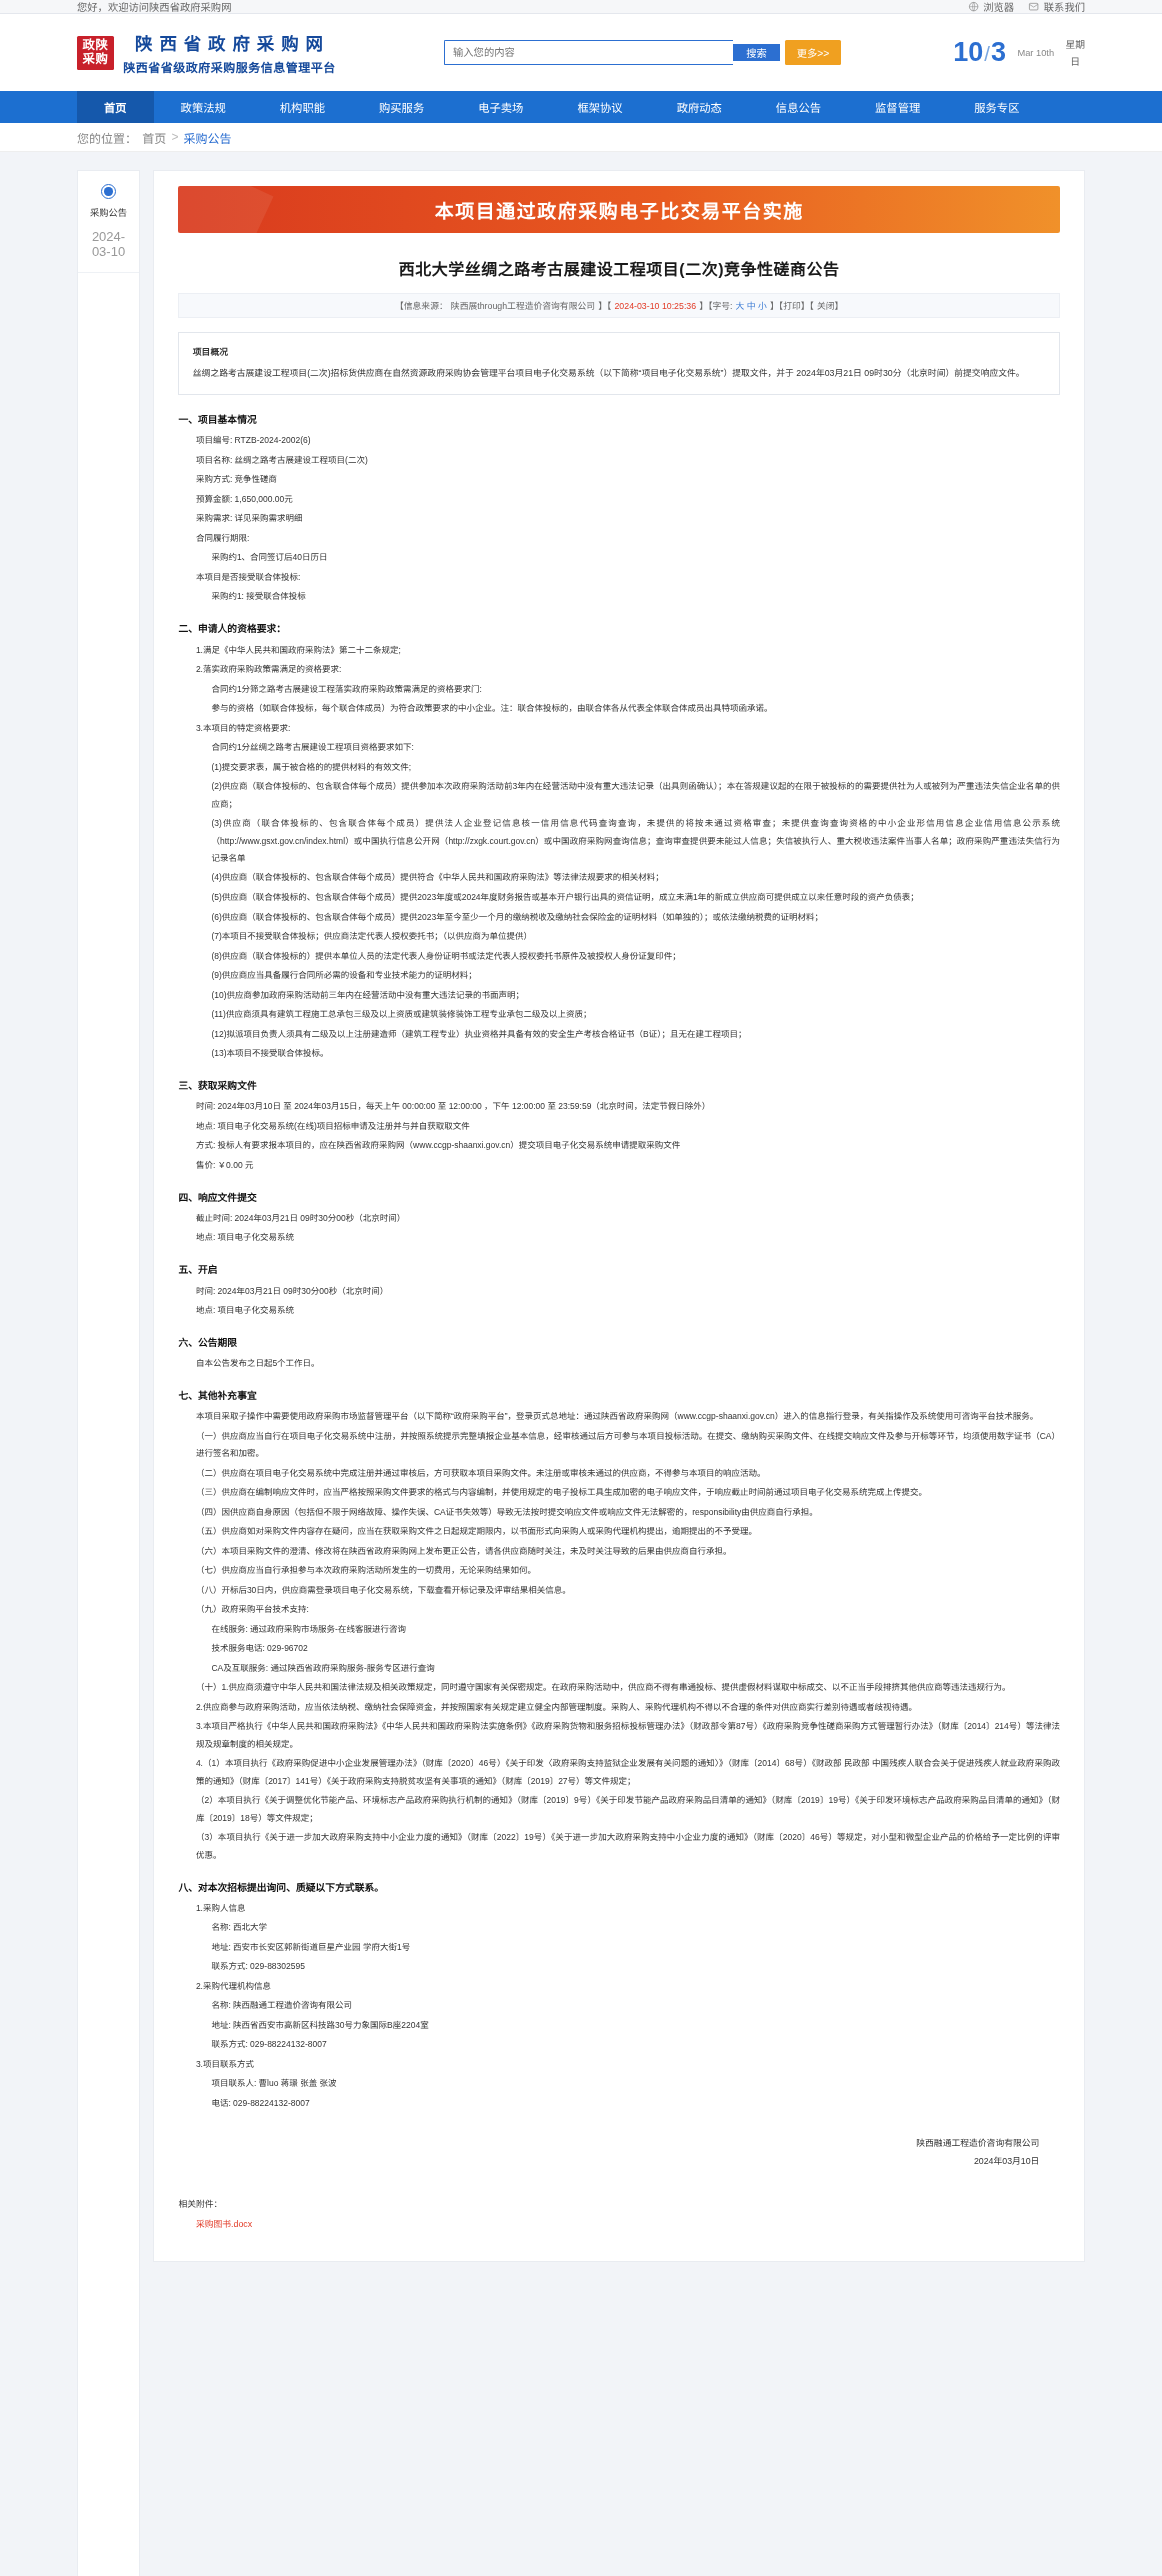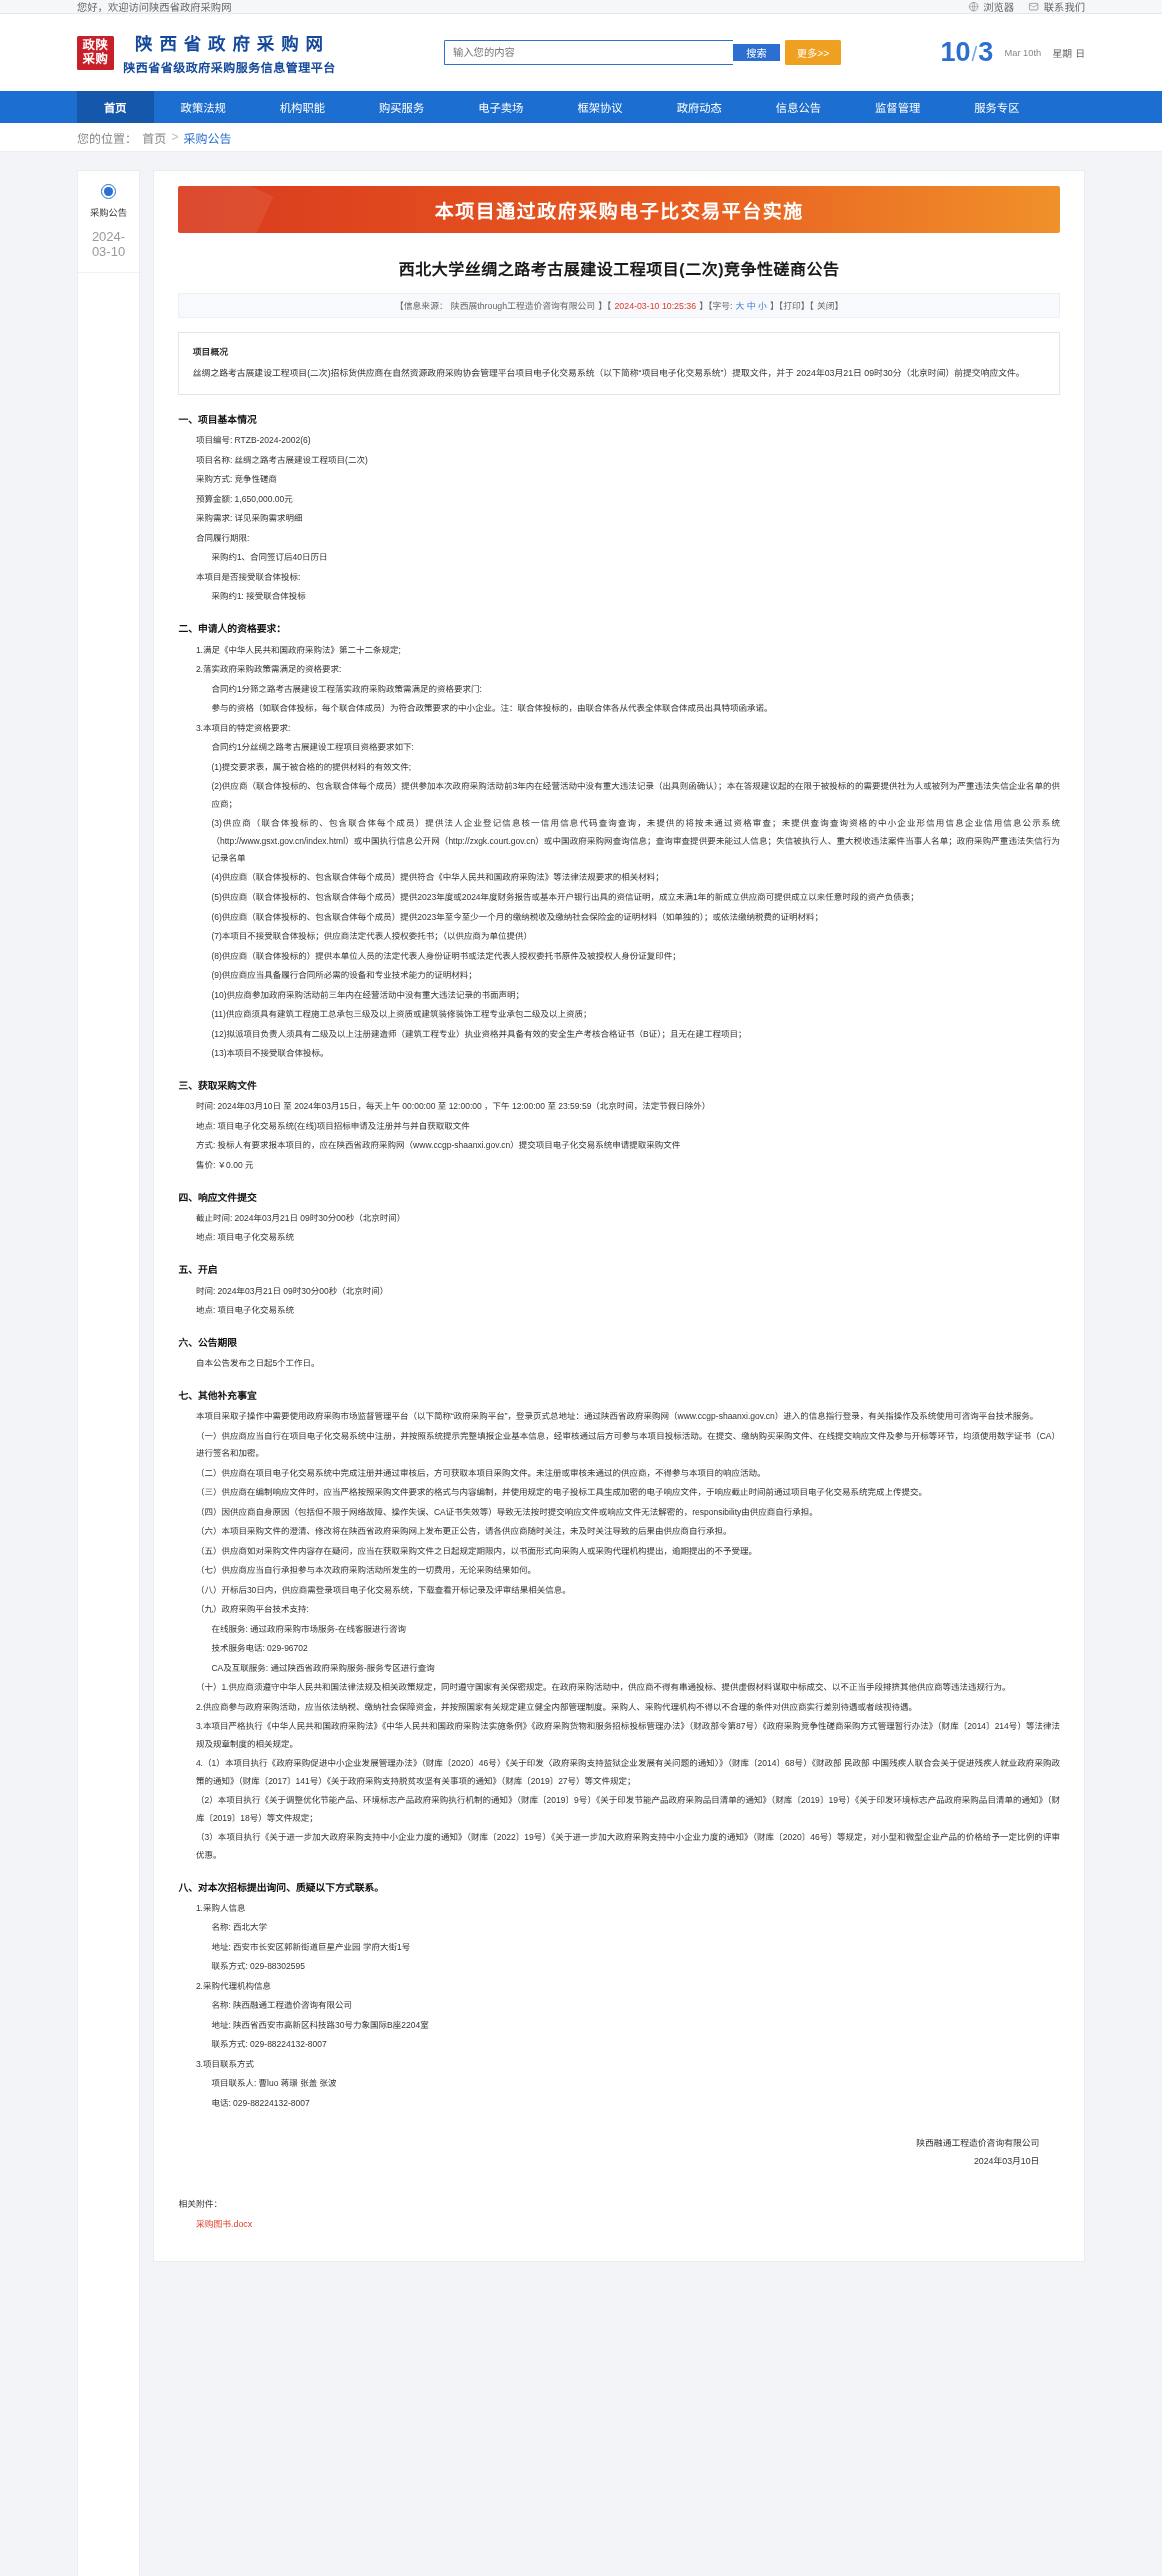--- a/index.html
+++ b/index.html
@@ -62,21 +62,21 @@
   .adv-btn {
     height: 25px; padding: 0 11.3px; margin-left: 5.2px; background: #f0a020; color: #fff;
     border: none; font-size: 10.3px; cursor: pointer; border-radius: 1.5px; font-family: inherit;
   }
 
   .date-block { margin-left: auto; display: flex; align-items: center; gap: 11.3px; }
   .date-main { display: flex; align-items: baseline; color: #2c6fd1; }
   .date-main .dm { font-size: 27px; font-weight: bold; }
   .date-main .slash { font-size: 20.6px; margin: 0 1px; font-weight: 300; color:#7aa7e0; }
   .date-sub { display: flex; flex-direction: column; font-size: 9.3px; color: #888; gap: 3.1px;}
-  .date-week { display:flex; flex-direction:row; font-size: 9.8px; color:#666; gap:3.1px; text-align:center;}
+  .date-week { display:flex; flex-direction:column; font-size: 9.8px; color:#666; gap:3.1px; text-align:center;}
 
   
   .nav {
     background: #1c6fd0;
     height: 32px;
     display: flex;
     align-items: stretch;
     padding: 0 77px;
   }
   .nav-item {
@@ -329,22 +329,22 @@
           <p class="t i1">时间: 2024年03月21日 09时30分00秒（北京时间）</p>
           <p class="t i1">地点: 项目电子化交易系统</p>
           <h2 class="sec">六、公告期限</h2>
           <p class="t i1">自本公告发布之日起5个工作日。</p>
           <h2 class="sec">七、其他补充事宜</h2>
           <p class="t i1">本项目采取子操作中需要使用政府采购市场监督管理平台（以下简称“政府采购平台”，登录页式总地址：通过陕西省政府采购网（www.ccgp-shaanxi.gov.cn）进入的信息指行登录，有关指操作及系统使用可咨询平台技术服务。</p>
           <p class="t i1">（一）供应商应当自行在项目电子化交易系统中注册，并按照系统提示完整填报企业基本信息，经审核通过后方可参与本项目投标活动。在提交、缴纳购买采购文件、在线提交响应文件及参与开标等环节，均须使用数字证书（CA）进行签名和加密。</p>
           <p class="t i1">（二）供应商在项目电子化交易系统中完成注册并通过审核后，方可获取本项目采购文件。未注册或审核未通过的供应商，不得参与本项目的响应活动。</p>
           <p class="t i1">（三）供应商在编制响应文件时，应当严格按照采购文件要求的格式与内容编制，并使用规定的电子投标工具生成加密的电子响应文件，于响应截止时间前通过项目电子化交易系统完成上传提交。</p>
           <p class="t i1">（四）因供应商自身原因（包括但不限于网络故障、操作失误、CA证书失效等）导致无法按时提交响应文件或响应文件无法解密的，responsibility由供应商自行承担。</p>
+          <p class="t i1">（五）供应商如对采购文件内容存在疑问，应当在获取采购文件之日起规定期限内，以书面形式向采购人或采购代理机构提出，逾期提出的不予受理。</p>
           <p class="t i1">（六）本项目采购文件的澄清、修改将在陕西省政府采购网上发布更正公告，请各供应商随时关注，未及时关注导致的后果由供应商自行承担。</p>
-          <p class="t i1">（五）供应商如对采购文件内容存在疑问，应当在获取采购文件之日起规定期限内，以书面形式向采购人或采购代理机构提出，逾期提出的不予受理。</p>
           <p class="t i1">（七）供应商应当自行承担参与本次政府采购活动所发生的一切费用，无论采购结果如何。</p>
           <p class="t i1">（八）开标后30日内，供应商需登录项目电子化交易系统，下载查看开标记录及评审结果相关信息。</p>
           <p class="t i1">（九）政府采购平台技术支持:</p>
           <p class="t i2">在线服务: 通过政府采购市场服务-在线客服进行咨询</p>
           <p class="t i2">技术服务电话: 029-96702</p>
           <p class="t i2">CA及互联服务: 通过陕西省政府采购服务-服务专区进行查询</p>
           <p class="t i1">（十）1.供应商须遵守中华人民共和国法律法规及相关政策规定，同时遵守国家有关保密规定。在政府采购活动中，供应商不得有串通投标、提供虚假材料谋取中标成交、以不正当手段排挤其他供应商等违法违规行为。</p>
           <p class="t i1">2.供应商参与政府采购活动，应当依法纳税、缴纳社会保障资金，并按照国家有关规定建立健全内部管理制度。采购人、采购代理机构不得以不合理的条件对供应商实行差别待遇或者歧视待遇。</p>
           <p class="t i1">3.本项目严格执行《中华人民共和国政府采购法》《中华人民共和国政府采购法实施条例》《政府采购货物和服务招标投标管理办法》（财政部令第87号）《政府采购竞争性磋商采购方式管理暂行办法》（财库〔2014〕214号）等法律法规及规章制度的相关规定。</p>
           <p class="t i1">4.（1）本项目执行《政府采购促进中小企业发展管理办法》（财库〔2020〕46号）《关于印发〈政府采购支持监狱企业发展有关问题的通知〉》（财库〔2014〕68号）《财政部 民政部 中国残疾人联合会关于促进残疾人就业政府采购政策的通知》（财库〔2017〕141号）《关于政府采购支持脱贫攻坚有关事项的通知》（财库〔2019〕27号）等文件规定；</p>

